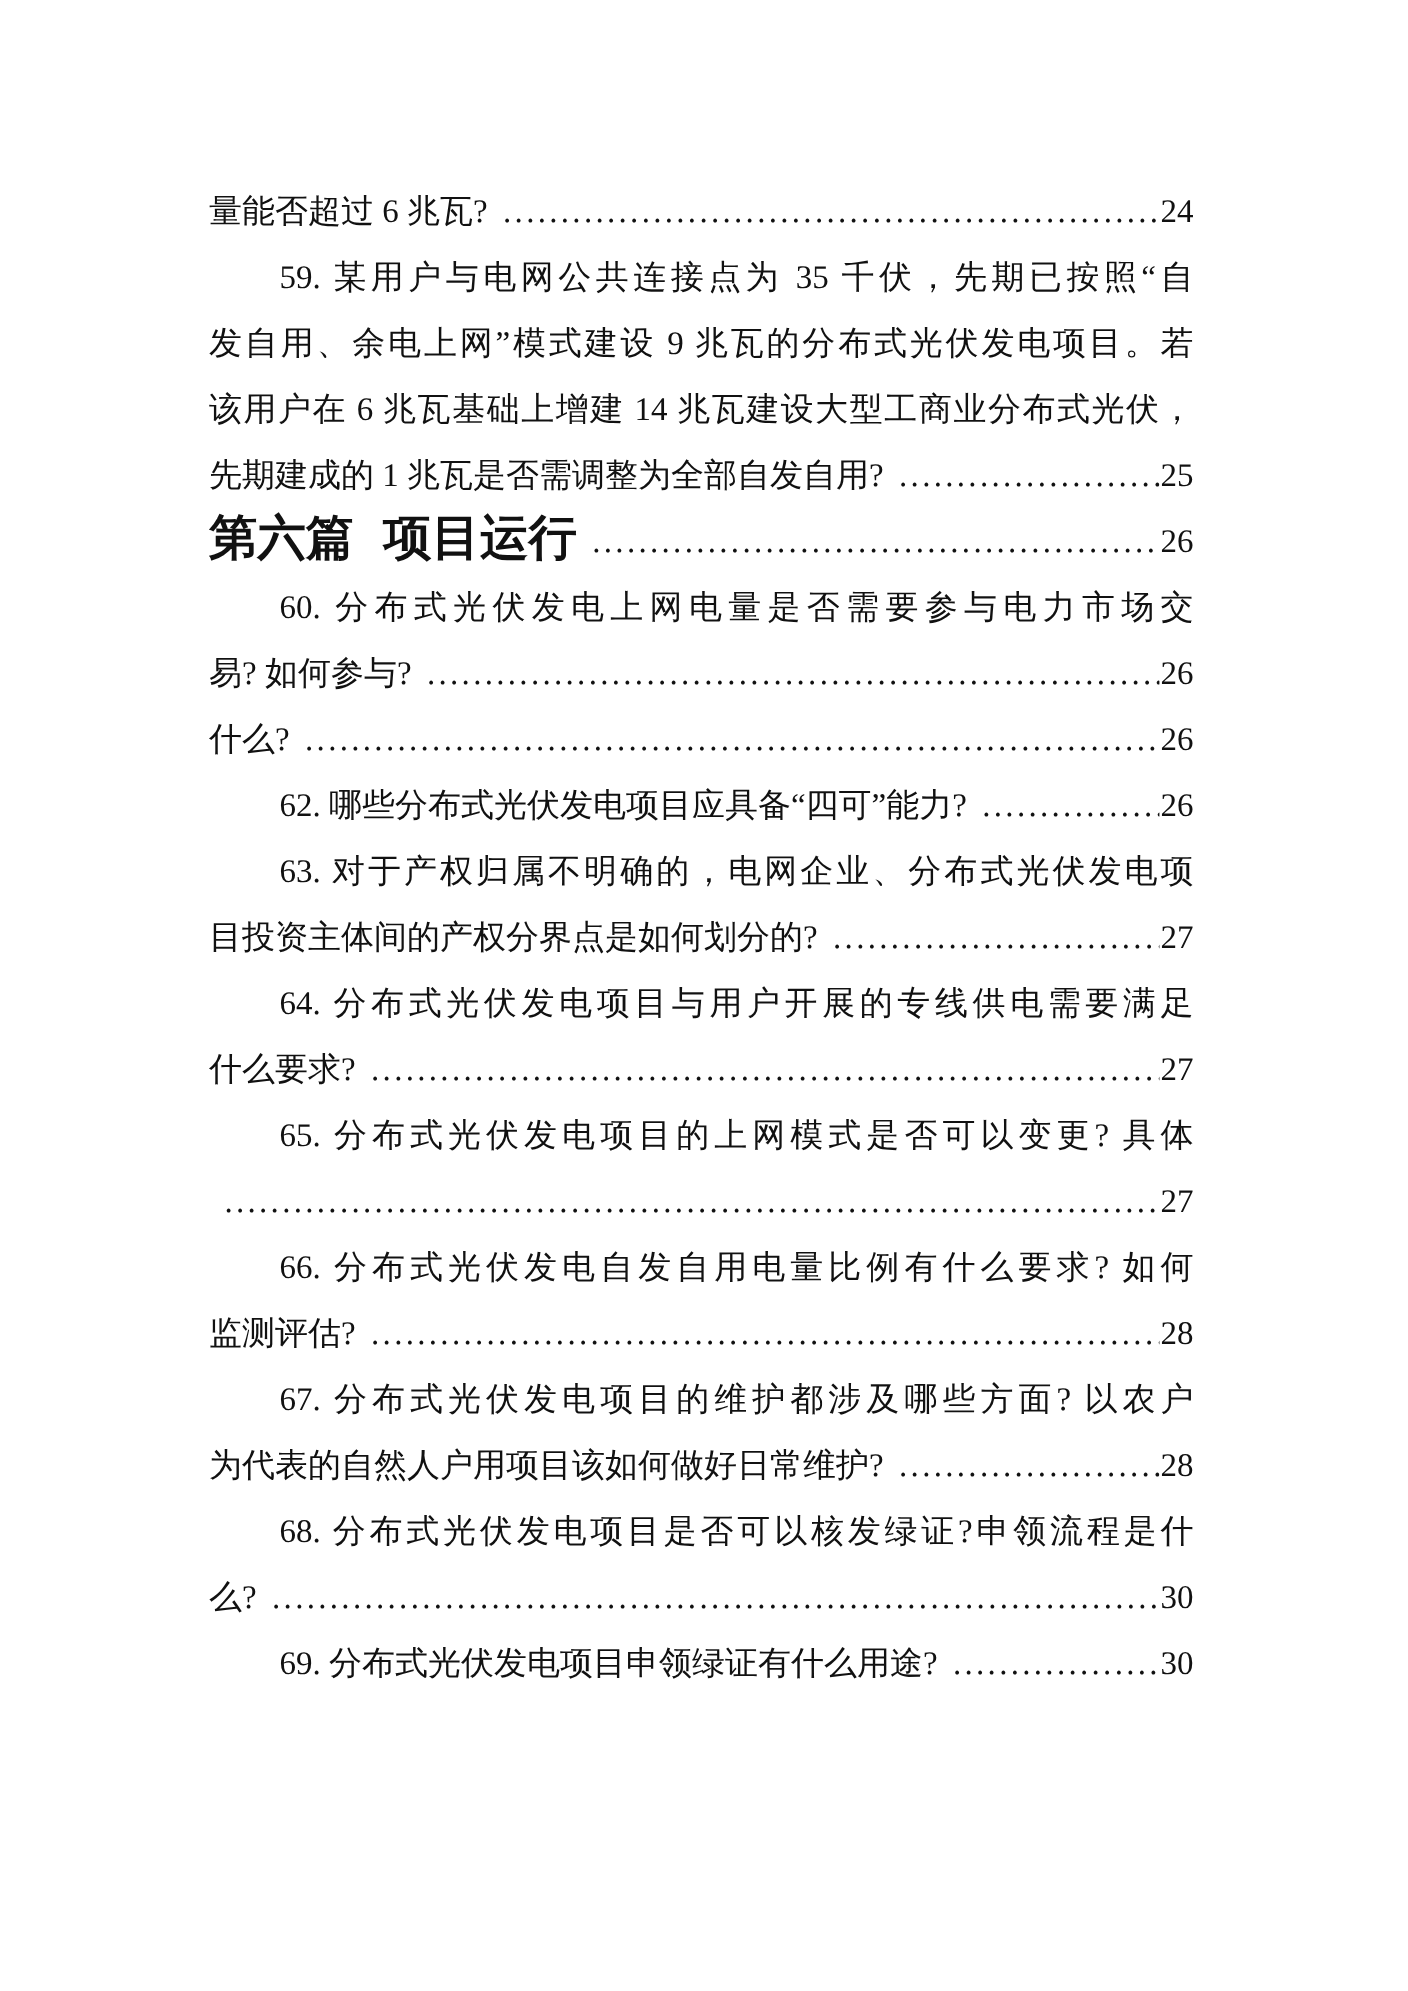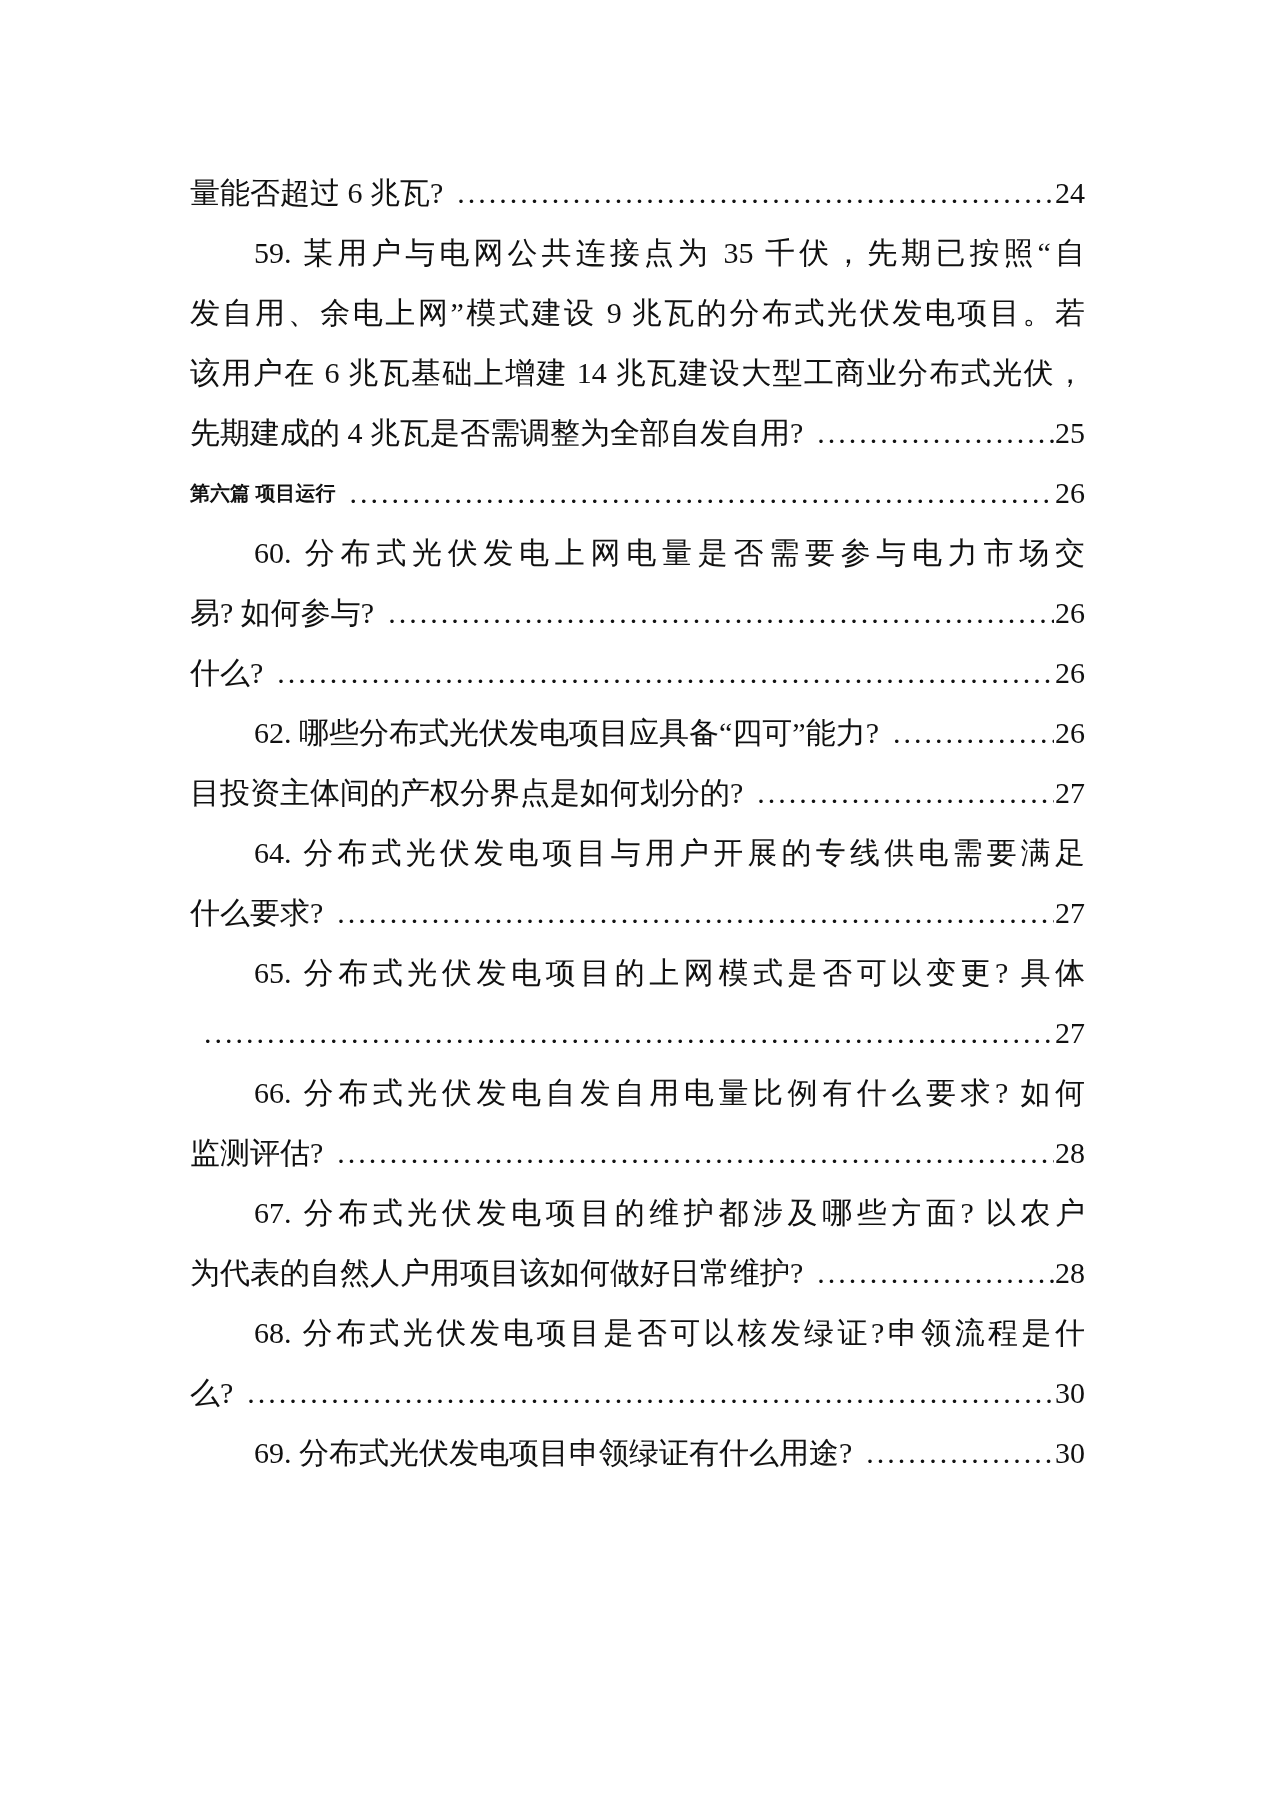--- a/index.html
+++ b/index.html
@@ -21,22 +21,22 @@
   .end .t{flex:0 0 auto;white-space:nowrap;}
   .leader{
     flex:1 1 auto;min-width:0;
     overflow:hidden;white-space:nowrap;
     text-align:right;padding-left:14px;
   }
   .dots{letter-spacing:3px;}
   .pg{flex:0 0 auto;padding-left:1px;}
   
   .heading .t{
-    font-family:Liberation Sans, sans-serif;
-    font-weight:700;font-size:20px;
+    font-family:Liberation Mono, monospace;
+    font-weight:700;font-size:44px;
   }
 </style>
 </head>
 <body>
 
 <div class="page">
   <div class="content">
 
     <div class="line end">
       <span class="t">量能否超过 6 兆瓦?</span>
@@ -47,21 +47,21 @@
     <div class="line fill indent">
       <span>59. 某用户与电网公共连接点为 35 千伏，先期已按照“自</span>
     </div>
     <div class="line fill">
       <span>发自用、余电上网”模式建设 9 兆瓦的分布式光伏发电项目。若</span>
     </div>
     <div class="line fill">
       <span>该用户在 6 兆瓦基础上增建 14 兆瓦建设大型工商业分布式光伏，</span>
     </div>
     <div class="line end">
-      <span class="t">先期建成的 4 兆瓦是否需调整为全部自发自用?</span>
+      <span class="t">先期建成的 1 兆瓦是否需调整为全部自发自用?</span>
       <span class="leader"><span class="dots">........................................................................................................................................</span></span>
       <span class="pg">25</span>
     </div>
 
     <div class="line end heading">
       <span class="t">第六篇 项目运行</span>
       <span class="leader"><span class="dots">........................................................................................................................................</span></span>
       <span class="pg">26</span>
     </div>
 
@@ -79,20 +79,23 @@
       <span class="leader"><span class="dots">........................................................................................................................................</span></span>
       <span class="pg">26</span>
     </div>
 
     <div class="line end indent">
       <span class="t">62. 哪些分布式光伏发电项目应具备“四可”能力?</span>
       <span class="leader"><span class="dots">........................................................................................................................................</span></span>
       <span class="pg">26</span>
     </div>
 
+    <div class="line fill indent">
+      <span>63. 对于产权归属不明确的，电网企业、分布式光伏发电项</span>
+    </div>
     <div class="line end">
       <span class="t">目投资主体间的产权分界点是如何划分的?</span>
       <span class="leader"><span class="dots">........................................................................................................................................</span></span>
       <span class="pg">27</span>
     </div>
 
     <div class="line fill indent">
       <span>64. 分布式光伏发电项目与用户开展的专线供电需要满足</span>
     </div>
     <div class="line end">

